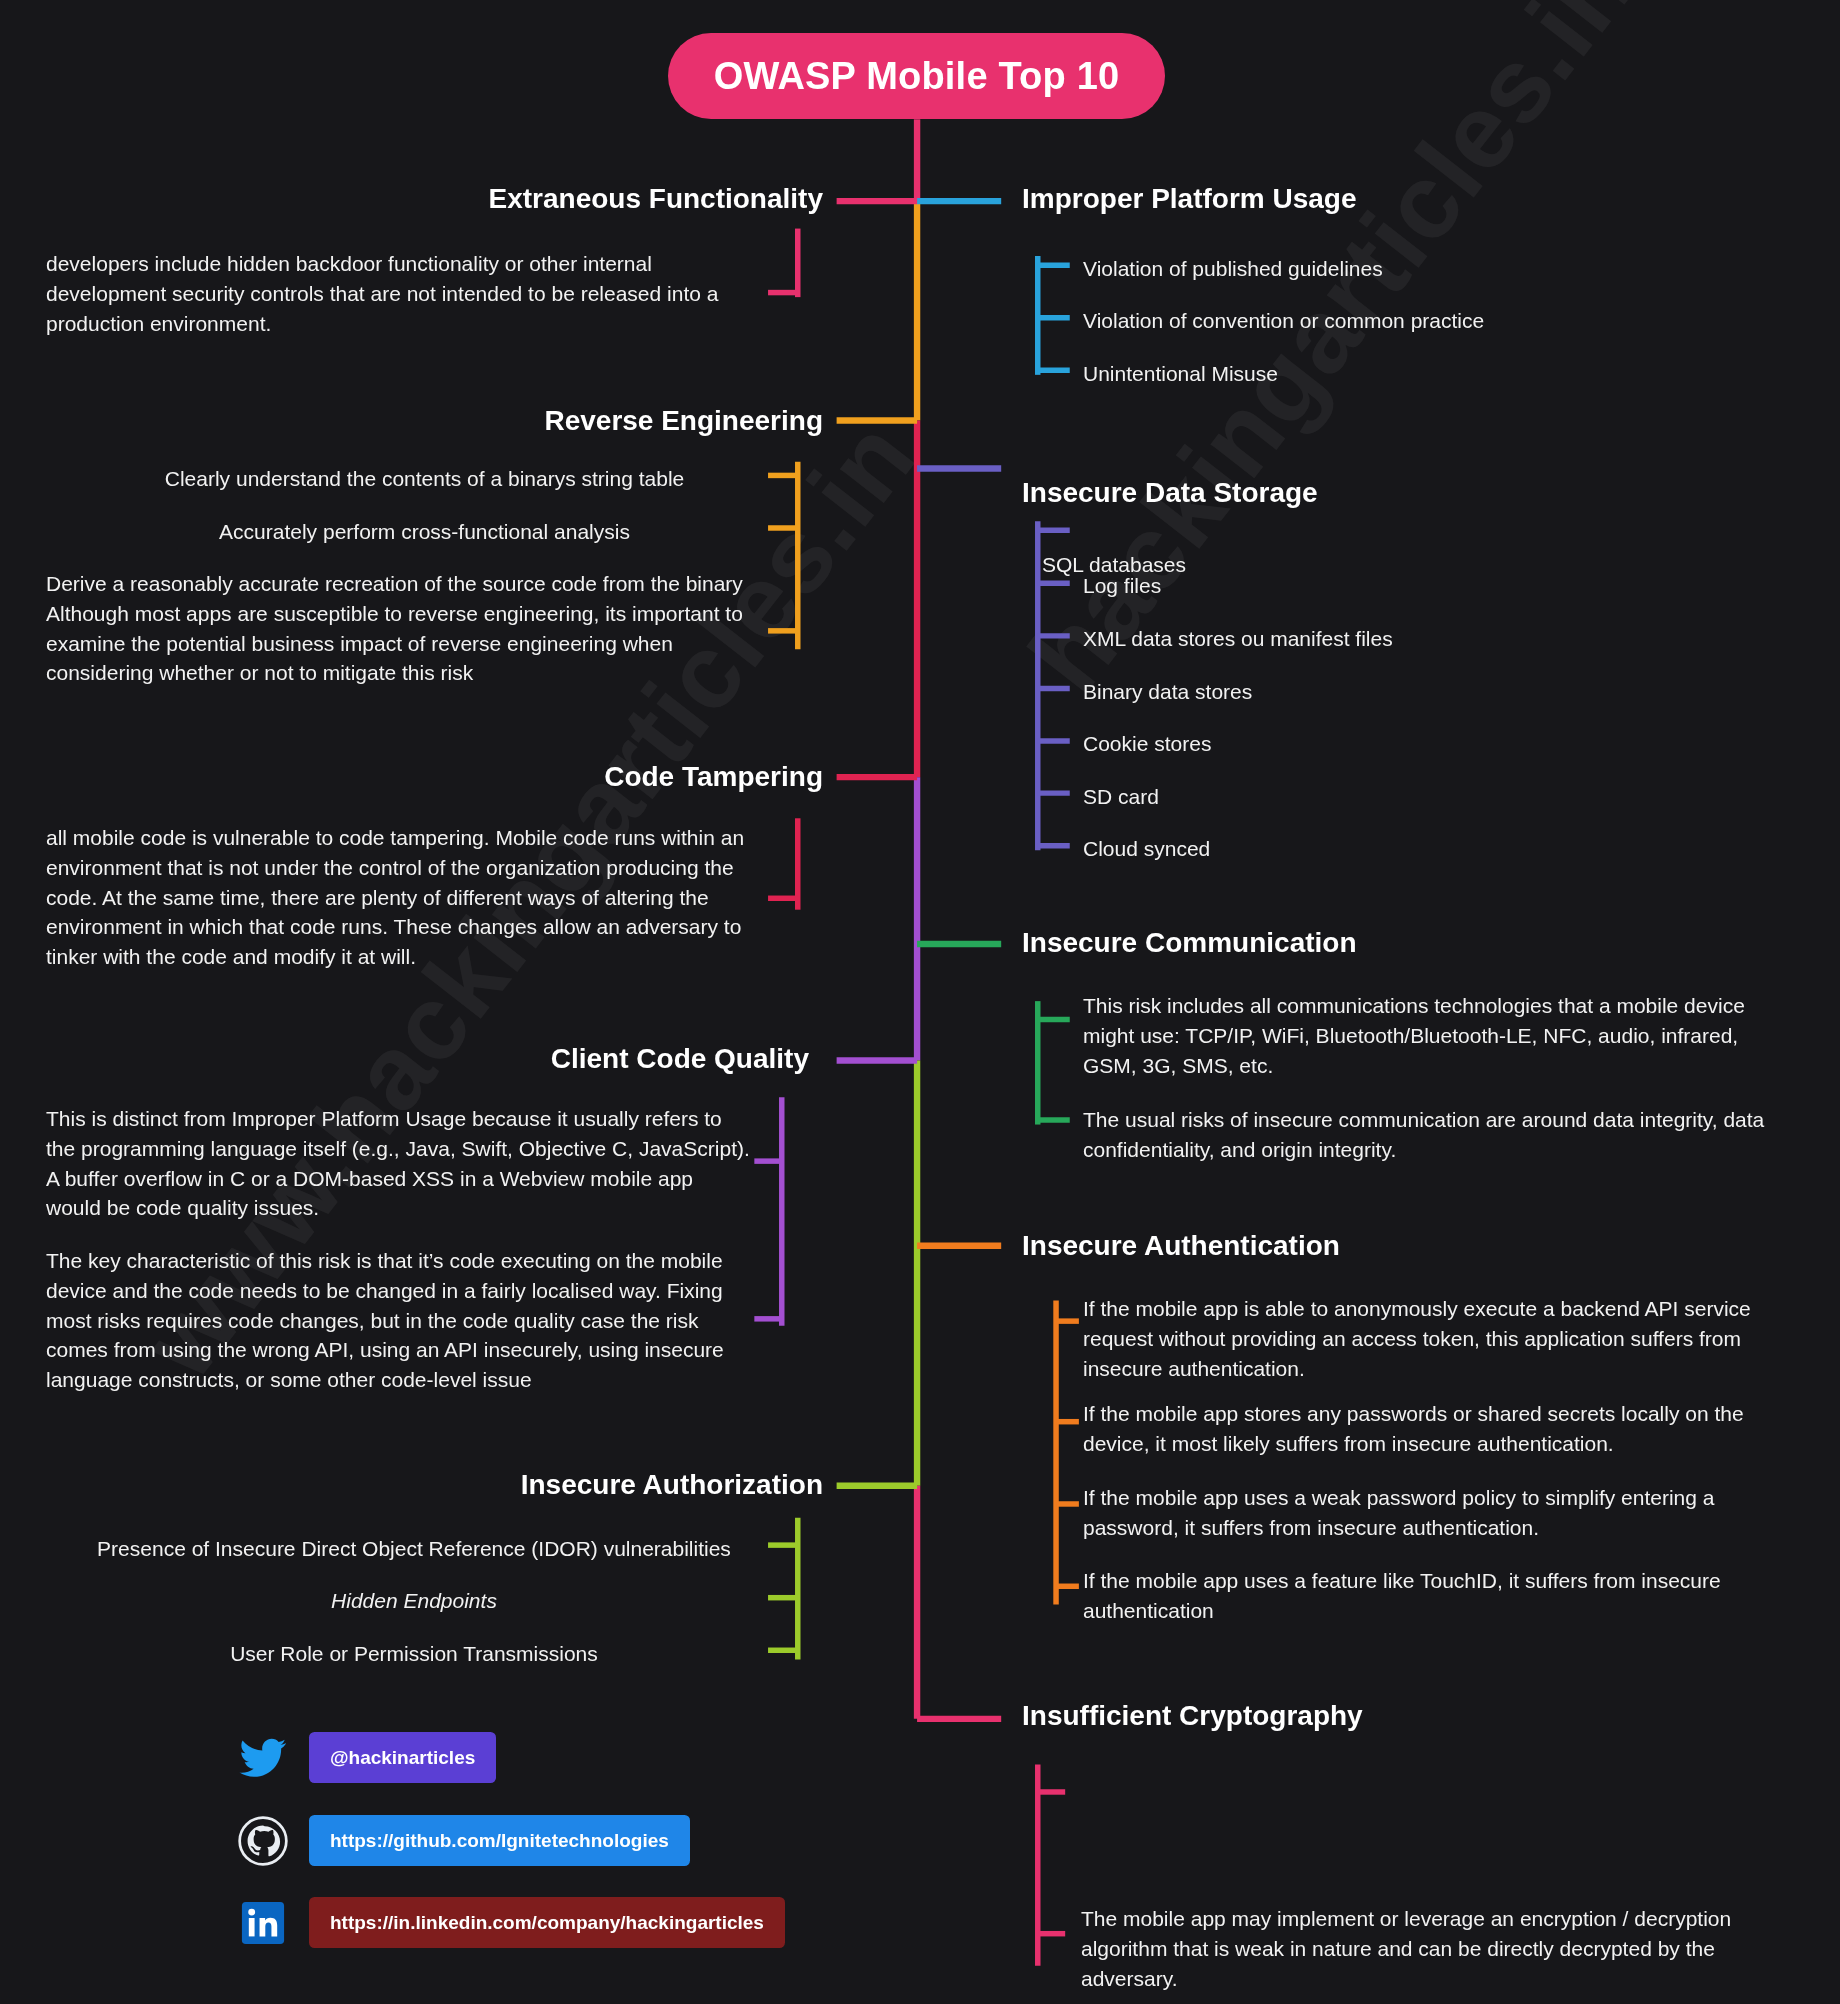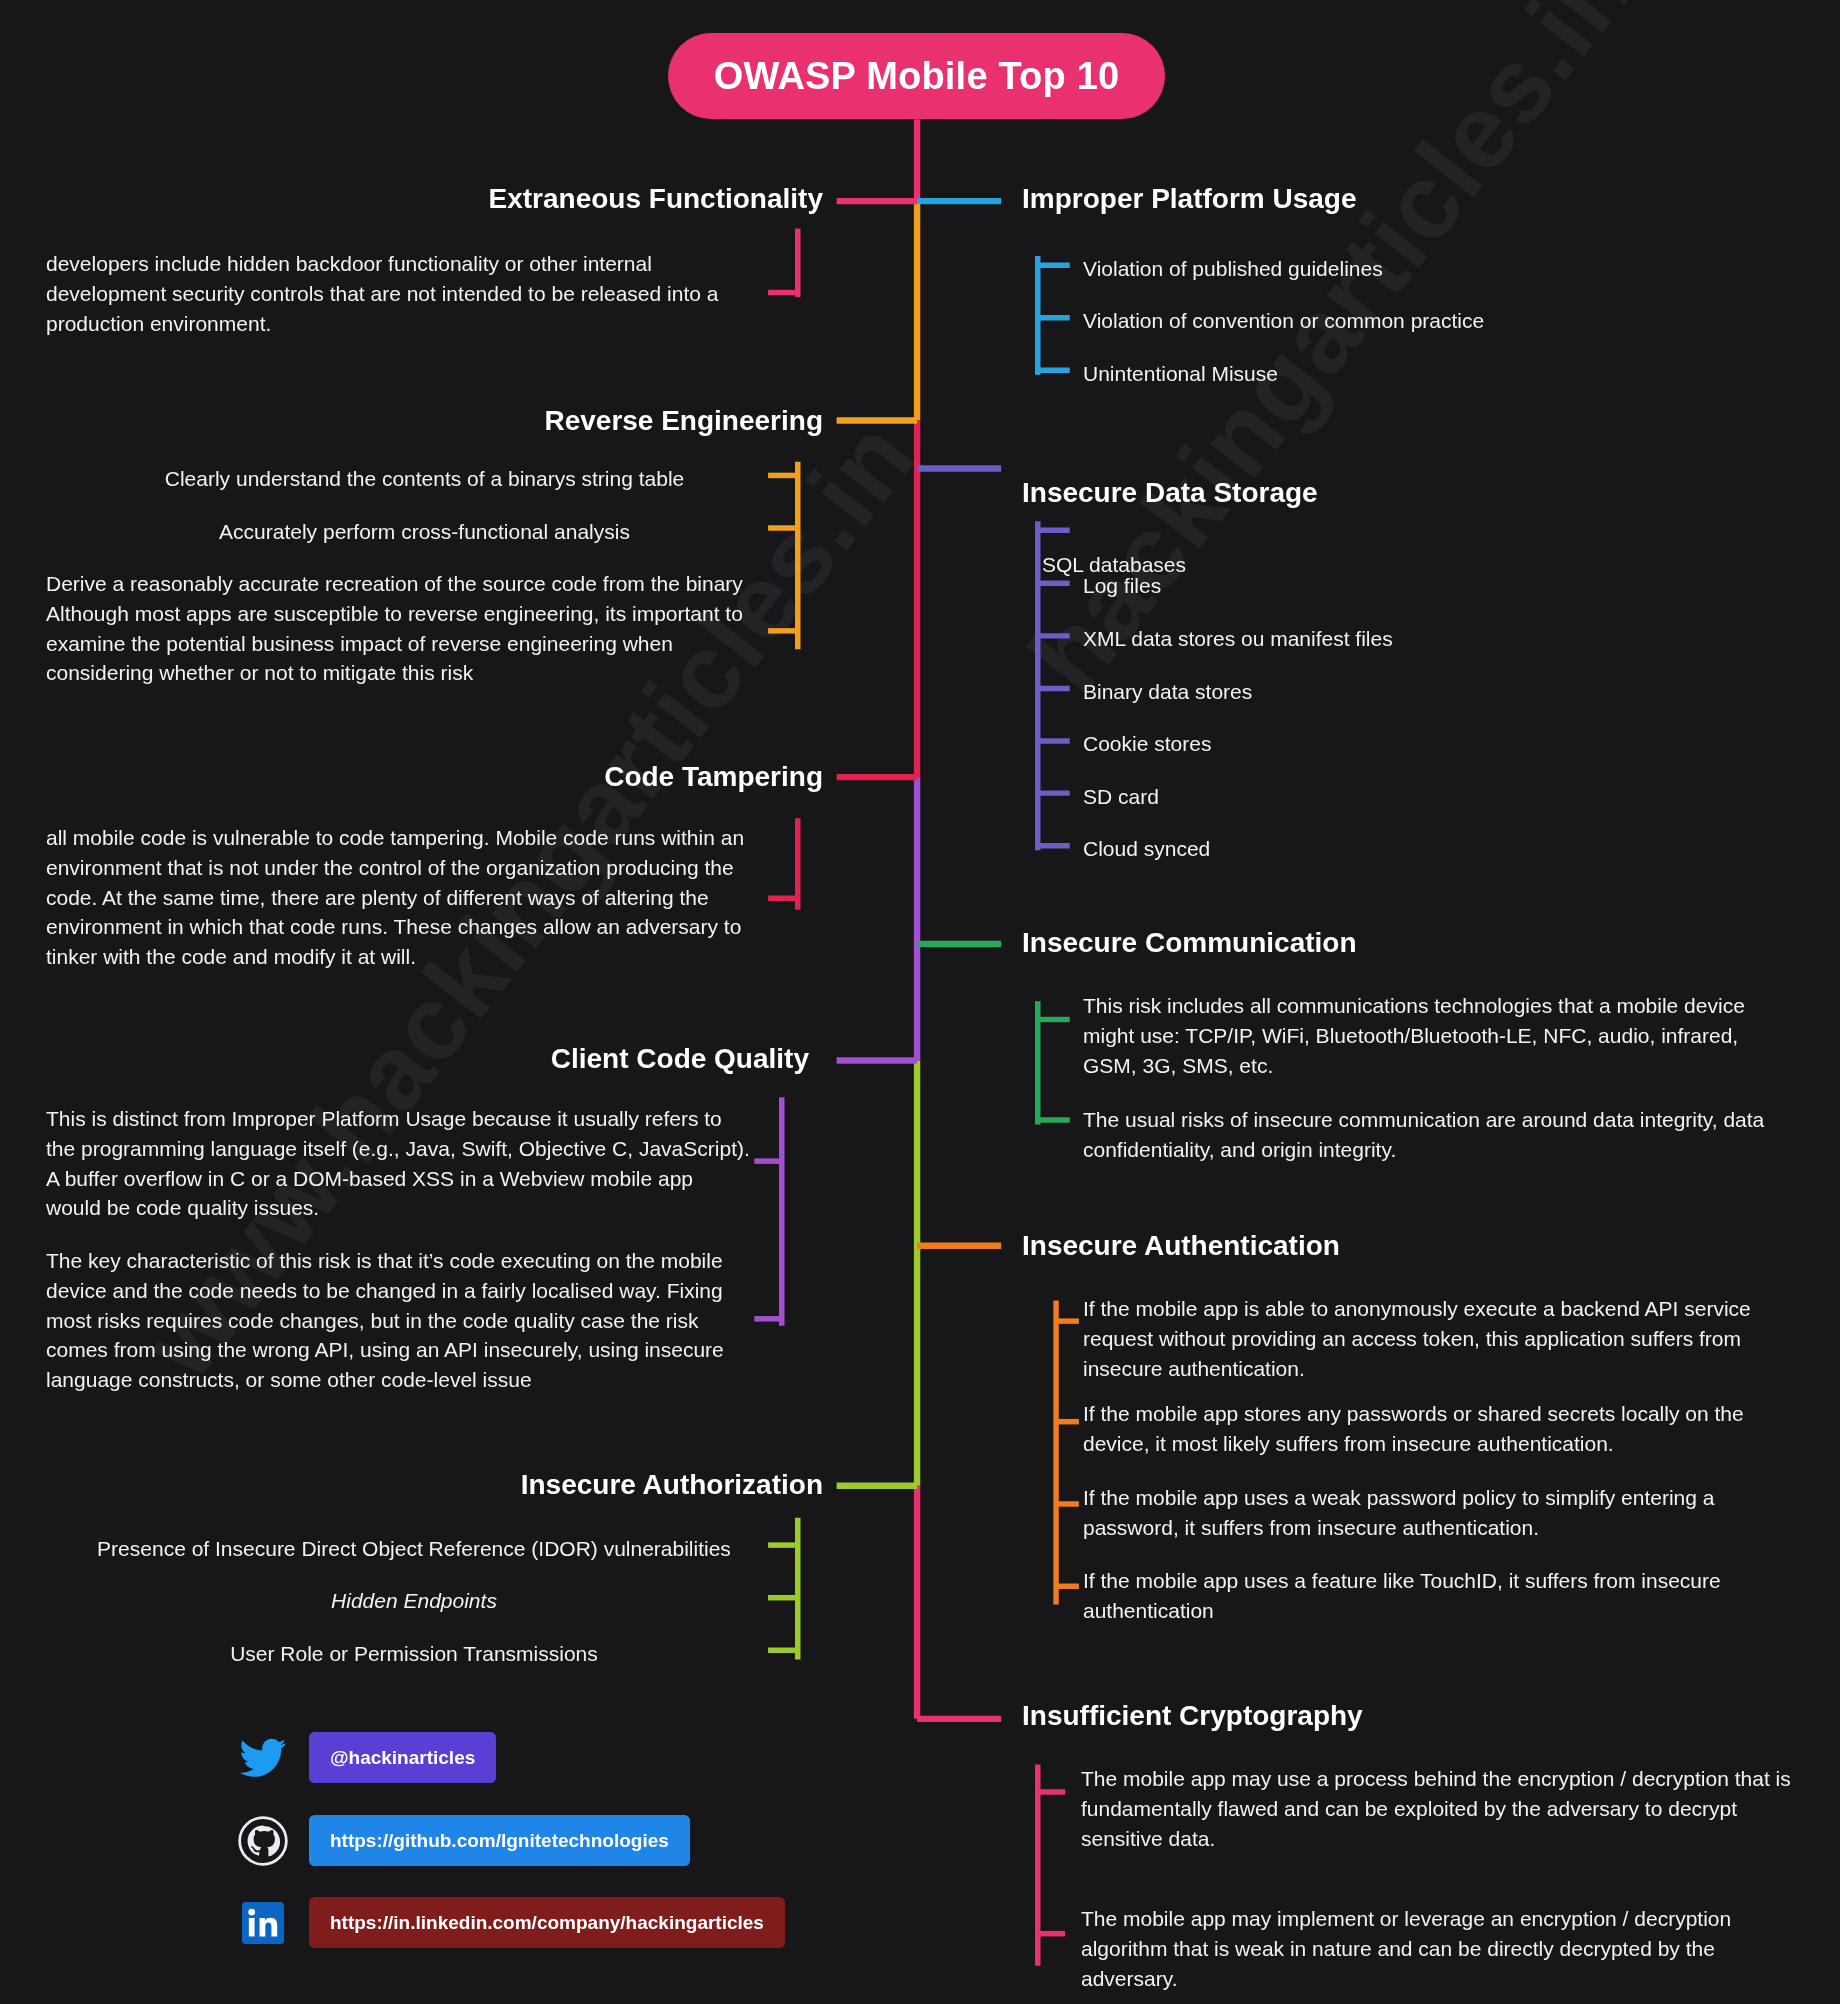--- a/index.html
+++ b/index.html
@@ -222,21 +222,20 @@
   <div class="node-text right" style="left:1083px; top:991px; width:713px;">This risk includes all communications technologies that a mobile device might use: TCP/IP, WiFi, Bluetooth/Bluetooth-LE, NFC, audio, infrared, GSM, 3G, SMS, etc.</div>
   <div class="node-text right" style="left:1083px; top:1105px; width:713px;">The usual risks of insecure communication are around data integrity, data confidentiality, and origin integrity.</div>
 
   <div class="branch-head right" style="left:1022px; top:1230px;">Insecure Authentication</div>
   <div class="node-text right" style="left:1083px; top:1294px; width:718px;">If the mobile app is able to anonymously execute a backend API service request without providing an access token, this application suffers from insecure authentication.</div>
   <div class="node-text right" style="left:1083px; top:1399px; width:718px;">If the mobile app stores any passwords or shared secrets locally on the device, it most likely suffers from insecure authentication.</div>
   <div class="node-text right" style="left:1083px; top:1483px; width:718px;">If the mobile app uses a weak password policy to simplify entering a password, it suffers from insecure authentication.</div>
   <div class="node-text right" style="left:1083px; top:1566px; width:718px;">If the mobile app uses a feature like TouchID, it suffers from insecure authentication</div>
 
   <div class="branch-head right" style="left:1022px; top:1700px;text-align:right;">Insufficient Cryptography</div>
-  <div class="node-text right" style="left:1081px; top:1764px; width:718px;">The mobile app may use a process behind the encryption / decryption that is fundamentally flawed and can be exploited by the adversary to decrypt sensitive data.</div>
   <div class="node-text right" style="left:1081px; top:1904px; width:718px;">The mobile app may implement or leverage an encryption / decryption algorithm that is weak in nature and can be directly decrypted by the adversary.</div>
 
   <div class="branch-head left" style="left:238px; top:183px; width:585px;">Extraneous Functionality</div>
   <div class="node-text left para" style="left:46px; top:249px; width:713px;">developers include hidden backdoor functionality or other internal development security controls that are not intended to be released into a production environment.</div>
 
   <div class="branch-head left" style="left:238px; top:405px; width:585px;">Reverse Engineering</div>
   <div class="node-text left" style="left:91px; top:464px; width:667px;">Clearly understand the contents of a binarys string table</div>
   <div class="node-text left" style="left:91px; top:517px; width:667px;">Accurately perform cross-functional analysis</div>
   <div class="node-text left para" style="left:46px; top:569px; width:713px;">Derive a reasonably accurate recreation of the source code from the binary Although most apps are susceptible to reverse engineering, its important to examine the potential business impact of reverse engineering when considering whether or not to mitigate this risk</div>
 

